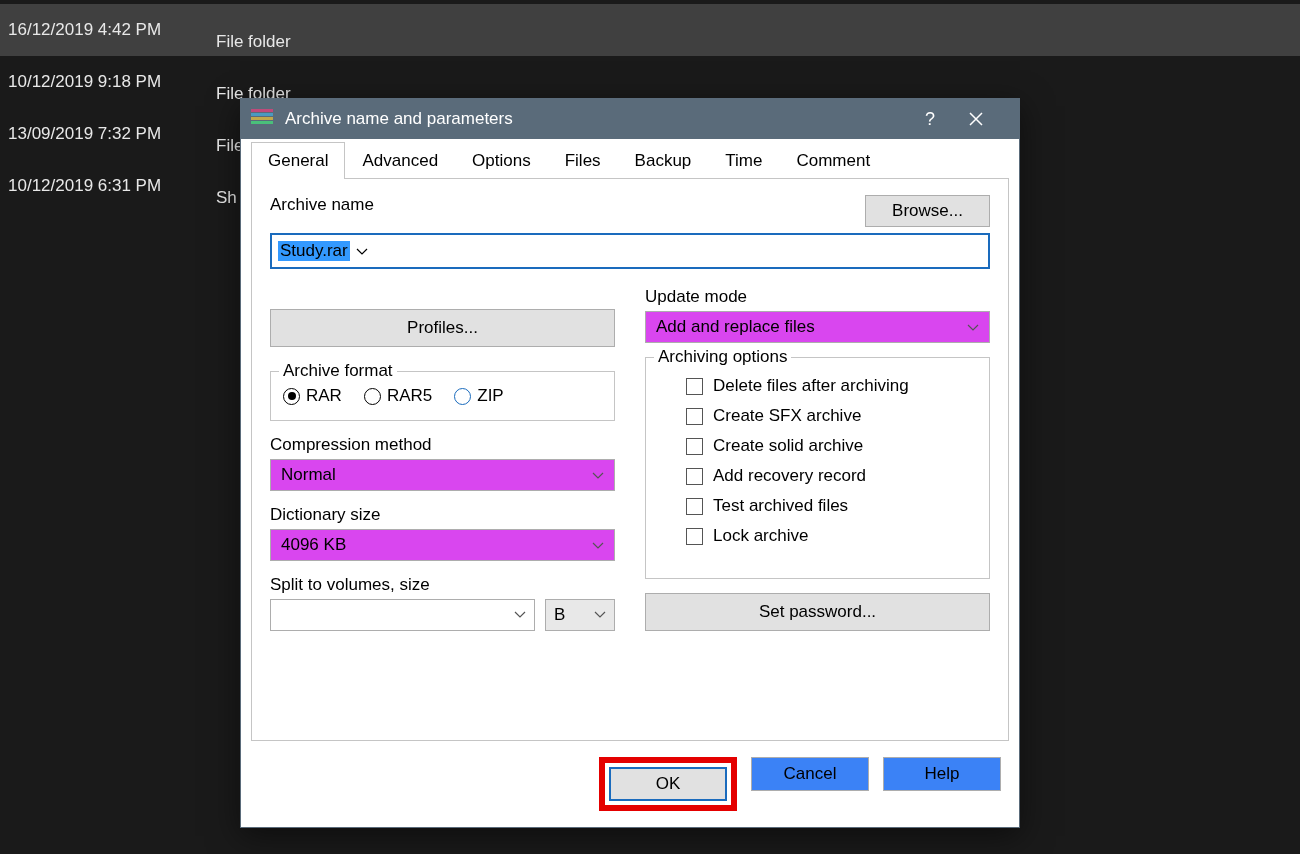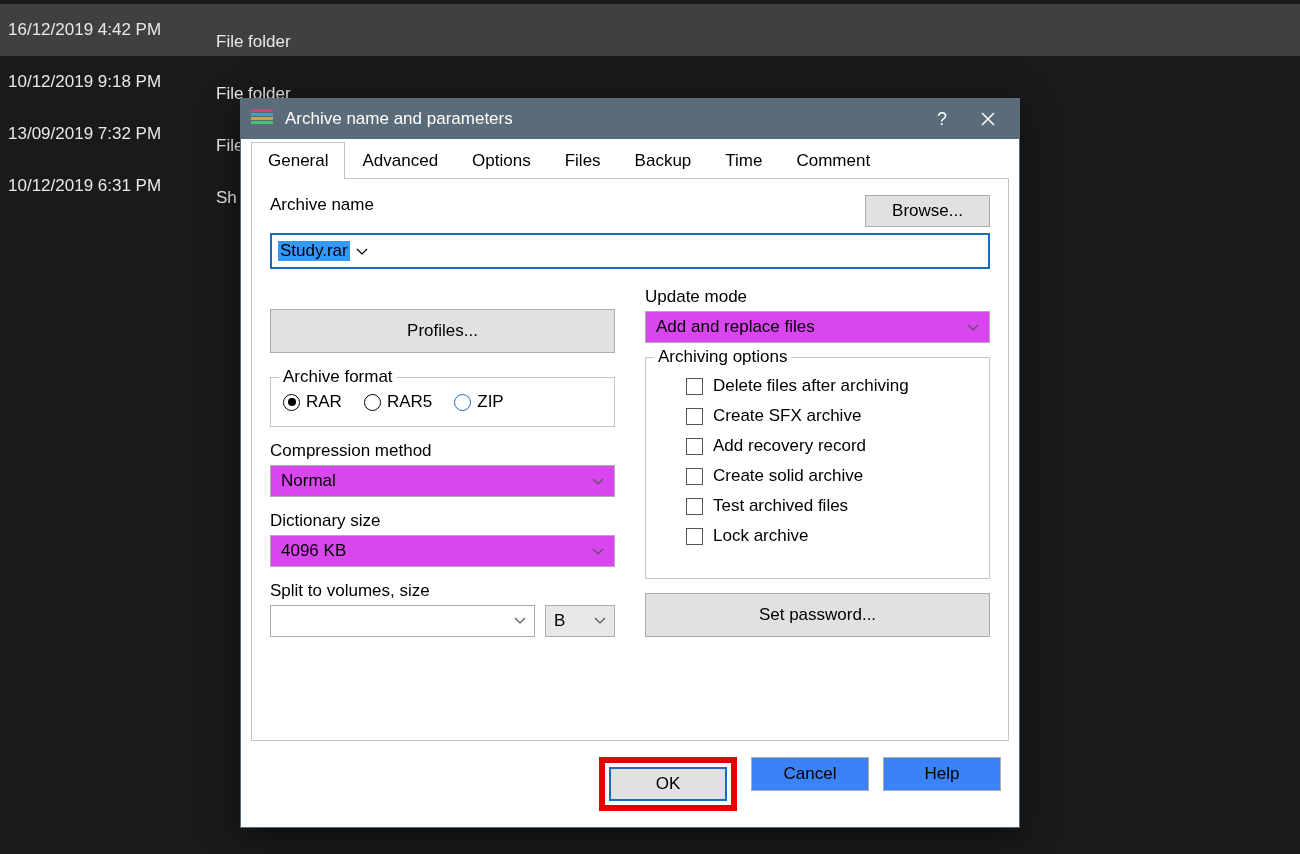--- a/index.html
+++ b/index.html
@@ -24,21 +24,21 @@
     box-shadow: 0 8px 30px rgba(0,0,0,0.5);
     display: flex;
     flex-direction: column;
   }
   .titlebar {
     background: #5a6b7a;
     color: #fff;
     height: 40px;
     display: flex;
     align-items: center;
-    padding: 0 8px 0 10px;
+    padding: 0 20px 0 10px;
     font-size: 17px;
   }
   .titlebar-icon {
     width: 22px; height: 20px;
     margin-right: 12px;
     display: flex; flex-direction: column; gap:1px;
   }
   .titlebar-icon span { height: 3px; }
   .titlebar-icon span:nth-child(1){background:#c04a7a;}
   .titlebar-icon span:nth-child(2){background:#4a9ac0;}
@@ -99,21 +99,21 @@
     align-items: center;
     margin-top: 6px;
   }
   .combo-input .sel { background: #3399ff; color: #000000; padding: 0 2px; }
   .combo-input .chev { width: 24px; text-align: center; color: #000; cursor: pointer; }
   
   .two-col { display: flex; gap: 30px; margin-top: 18px; }
   .col { flex: 1; display: flex; flex-direction: column; gap: 14px; }
   
   .std-btn {
-    width: 100%; height: 44px;
+    width: 100%; height: 38px;
     background: #e1e1e1; border: 1px solid #adadad;
     font-size: 17px; cursor: pointer;
   }
   .std-select {
     width: 100%; height: 32px;
     background: #d946ef; border: 1px solid #adadad;
     font-size: 17px; display: flex; align-items: center; justify-content: space-between;
     padding: 0 10px; cursor: pointer;
   }
   
@@ -319,25 +319,25 @@
               <label class="checkbox">
                 <span class="checkbox-box"></span>
                 <span>Delete files after archiving</span>
               </label>
               <label class="checkbox">
                 <span class="checkbox-box"></span>
                 <span>Create SFX archive</span>
               </label>
               <label class="checkbox">
                 <span class="checkbox-box"></span>
+                <span>Create solid archive</span>
+              </label>
+              <label class="checkbox">
+                <span class="checkbox-box"></span>
                 <span>Add recovery record</span>
-              </label>
-              <label class="checkbox">
-                <span class="checkbox-box"></span>
-                <span>Create solid archive</span>
               </label>
               <label class="checkbox">
                 <span class="checkbox-box"></span>
                 <span>Test archived files</span>
               </label>
               <label class="checkbox">
                 <span class="checkbox-box"></span>
                 <span>Lock archive</span>
               </label>
             </div>

